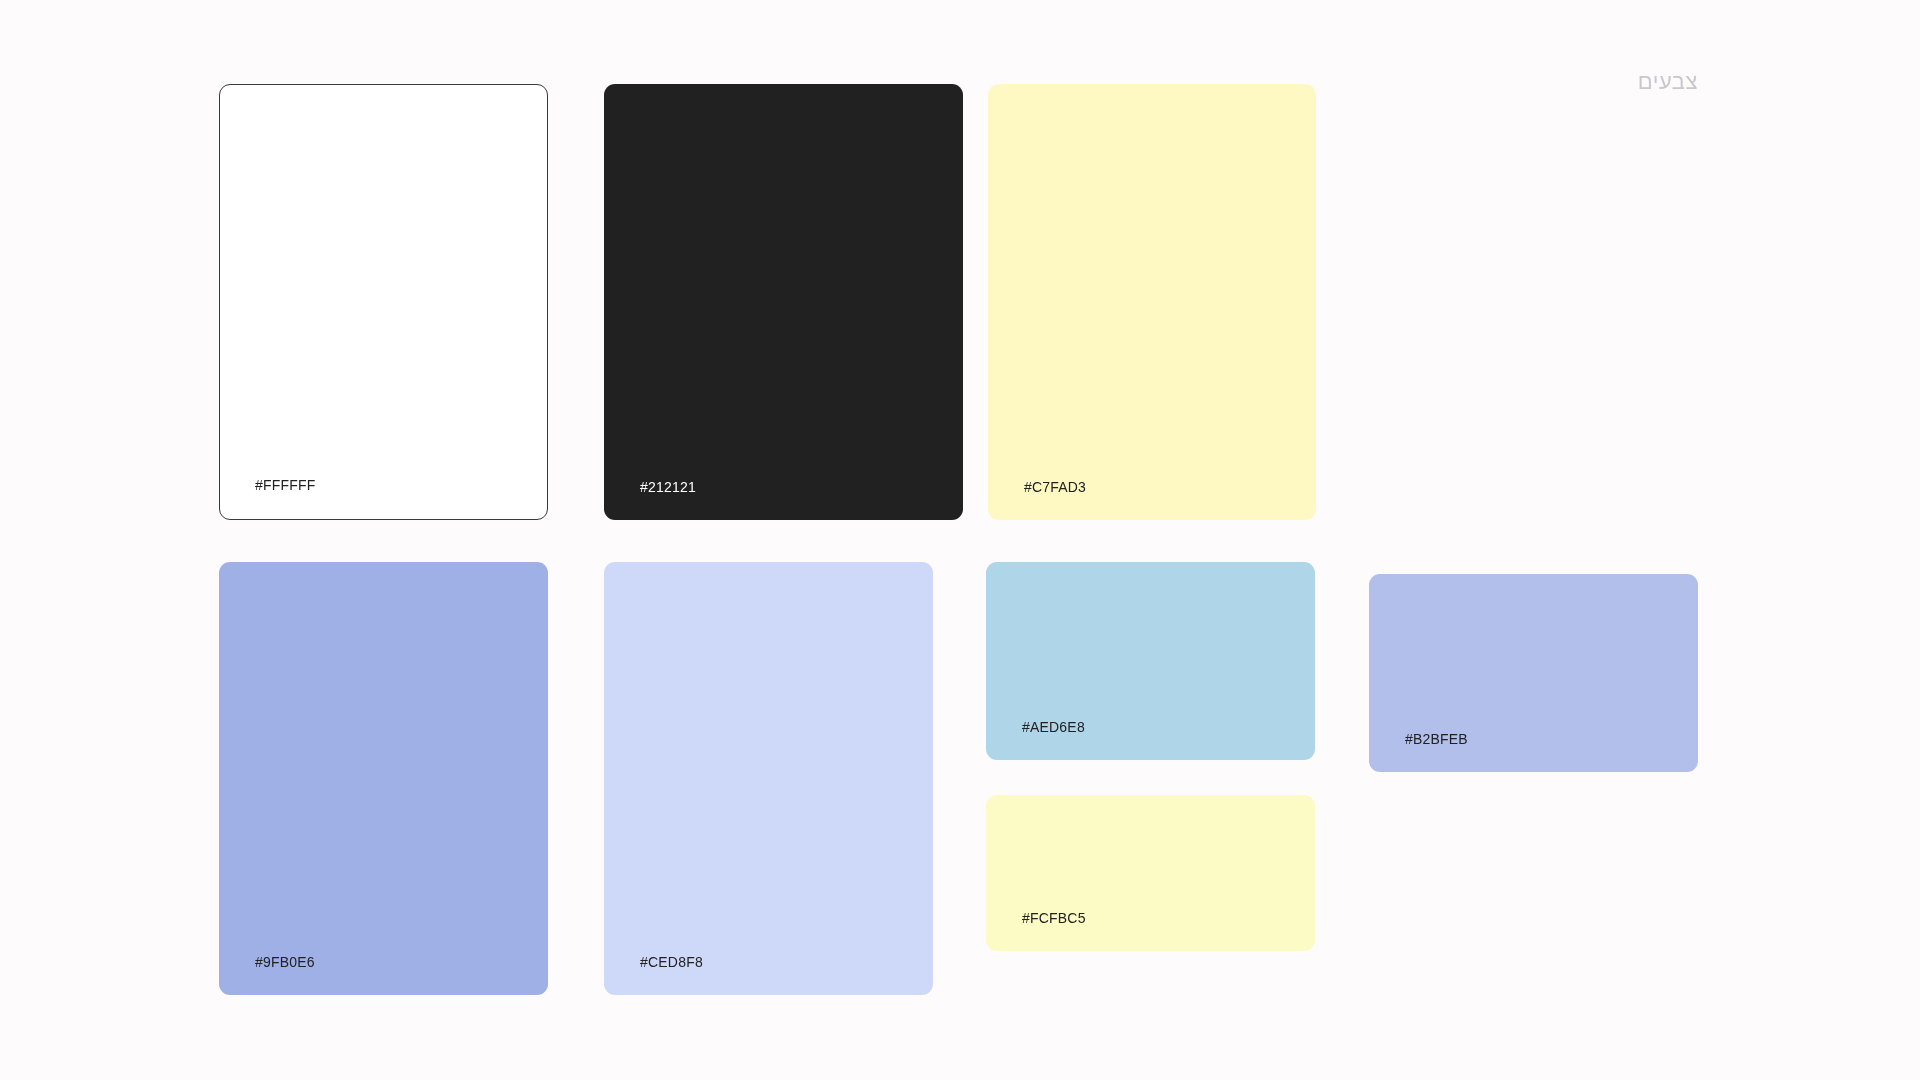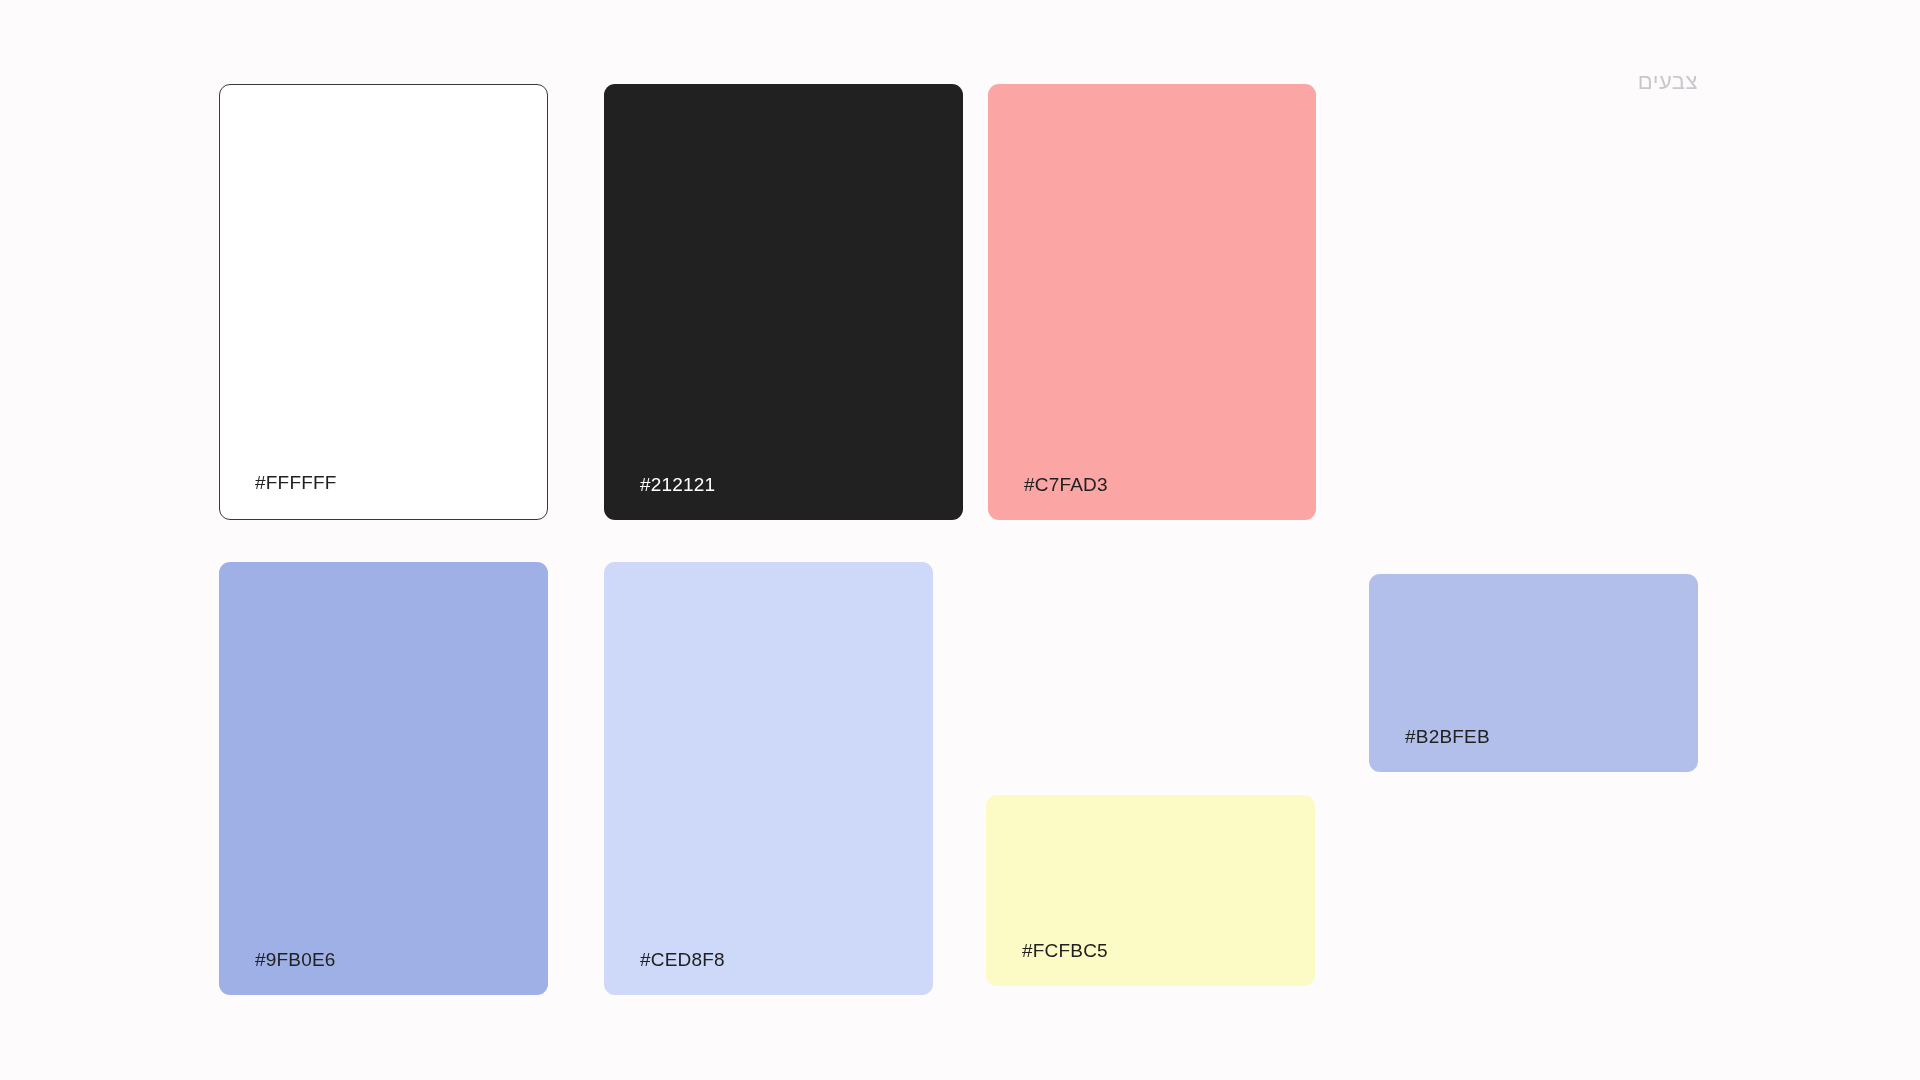--- a/index.html
+++ b/index.html
@@ -45,71 +45,74 @@
     box-sizing: border-box;
     overflow: hidden;
   }
   .swatch.outlined {
     border: 1px solid #3a3a3a;
   }
   .swatch-label {
     position: absolute;
     left: 36px;
     bottom: 26px;
-    font-size: 19px;
+    font-size: 14px;
     line-height: 1;
     letter-spacing: 0.2px;
     white-space: nowrap;
     font-weight: 400;
   }
   .swatch.outlined .swatch-label {
     left: 35px;
     bottom: 27px;
   }
 
   
   #swatch-ffffff { left: 219px;  top: 84px;  width: 329px; height: 436px; }
   #swatch-212121 { left: 604px;  top: 84px;  width: 359px; height: 436px; }
   #swatch-c7fad3 { left: 988px;  top: 84px;  width: 328px; height: 436px; }
 
   
   #swatch-9fb0e6 { left: 219px;  top: 562px; width: 329px; height: 433px; }
   #swatch-ced8f8 { left: 604px;  top: 562px; width: 329px; height: 433px; }
   #swatch-aed6e8 { left: 986px;  top: 562px; width: 329px; height: 198px; }
   #swatch-b2bfeb { left: 1369px; top: 562px; width: 329px; height: 198px; }
-  #swatch-fcfbc5 { left: 986px;  top: 795px; width: 329px; height: 191px; text-decoration: underline; }
+  #swatch-fcfbc5 { left: 986px;  top: 795px; width: 329px; height: 156px; text-decoration: underline; }
   #swatch-e0c5fc { left: 1369px; top: 795px; width: 329px; height: 200px; }
 </style>
 </head>
 <body style="background: rgb(253, 251, 252);">
 
 <div id="palette-board">
 
   <div class="board-title" style="color: rgb(201, 199, 203);">צבעים</div>
 
   <div class="swatch outlined" id="swatch-ffffff" style="background-color: rgb(255, 255, 255);">
     <span class="swatch-label" style="color: rgb(33, 33, 33);">#FFFFFF</span>
   </div>
 
   <div class="swatch" id="swatch-212121" style="background-color: rgb(33, 33, 33);">
     <span class="swatch-label" style="color: rgb(255, 255, 255);">#212121</span>
   </div>
 
-  <div class="swatch" id="swatch-c7fad3" style="background-color: #fca5a5; padding-left: 9px;">
+  <div class="swatch" id="swatch-c7fad3" style="background-color: #fef9c3; padding-left: 9px;">
     <span class="swatch-label" style="color: rgb(33, 33, 33);">#C7FAD3</span>
   </div>
 
   <div class="swatch" id="swatch-9fb0e6" style="background-color: rgb(159, 176, 230); padding-left: 20px;">
     <span class="swatch-label" style="color: rgb(33, 33, 33);">#9FB0E6</span>
   </div>
 
   <div class="swatch" id="swatch-ced8f8" style="background-color: rgb(206, 216, 248);">
     <span class="swatch-label" style="color: rgb(33, 33, 33);">#CED8F8</span>
   </div>
 
+  <div class="swatch" id="swatch-aed6e8" style="background-color: rgb(174, 214, 232);">
+    <span class="swatch-label" style="color: rgb(33, 33, 33);">#AED6E8</span>
+  </div>
 
   <div class="swatch" id="swatch-b2bfeb" style="background-color: rgb(178, 191, 235); margin-top: 12px;">
     <span class="swatch-label" style="color: rgb(33, 33, 33);">#B2BFEB</span>
   </div>
 
   <div class="swatch" id="swatch-fcfbc5" style="background-color: rgb(252, 251, 197);">
     <span class="swatch-label" style="color: rgb(33, 33, 33);">#FCFBC5</span>
   </div>
 
 

